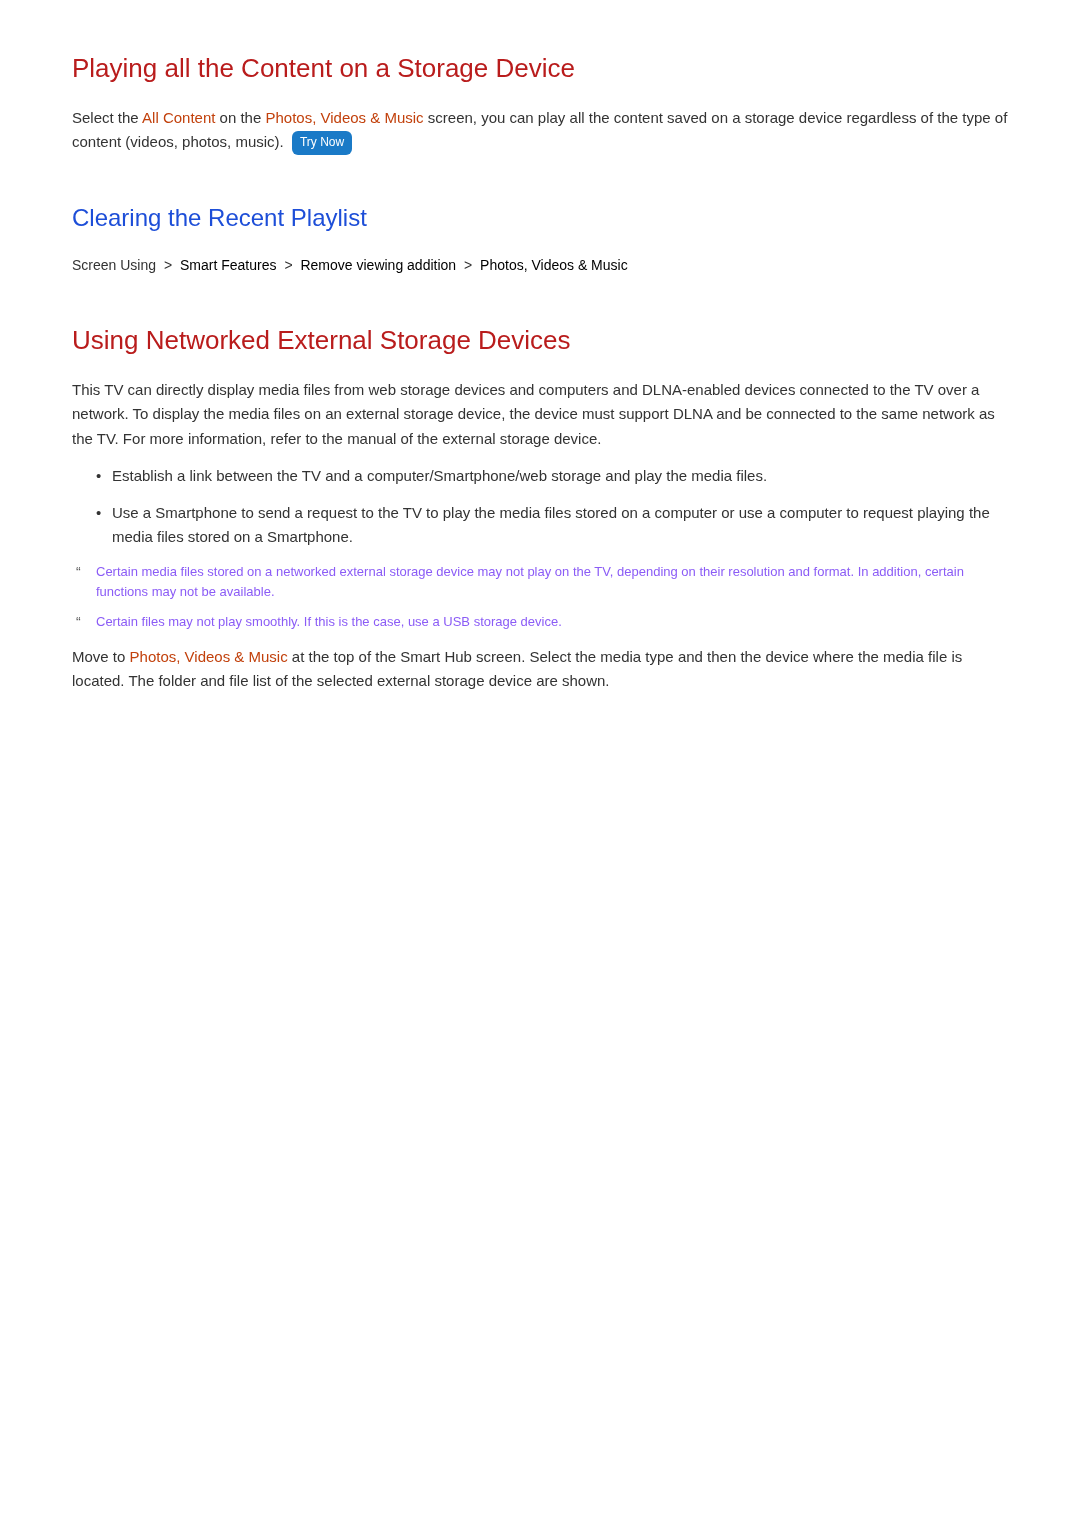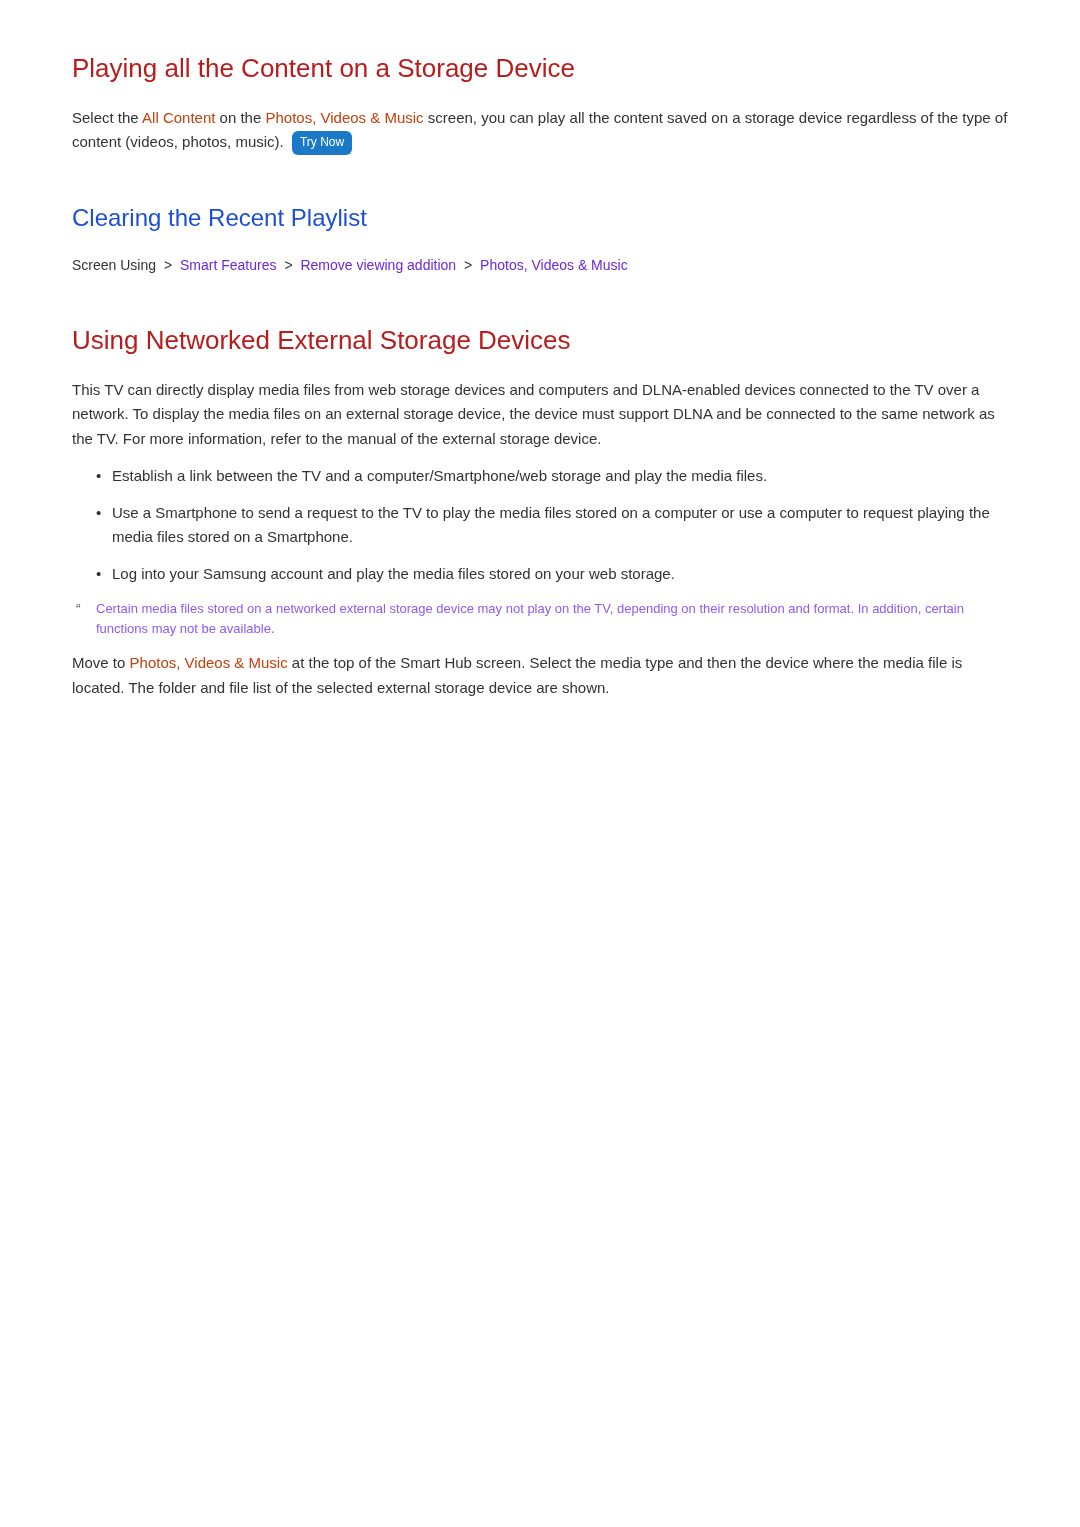--- a/index.html
+++ b/index.html
@@ -60,21 +60,21 @@
       margin-left: 4px;
     }
 
     .breadcrumb {
       color: #333;
       font-size: 14px;
       margin-bottom: 12px;
     }
 
     .breadcrumb .link-text {
-      color: #6d28d9;
+      color: #000000;
     }
 
     .breadcrumb .separator {
       margin: 0 4px;
       color: #333;
     }
 
     .bullet-list {
       list-style: none;
       padding-left: 24px;
@@ -145,22 +145,22 @@
   </div>
 
   <div class="section">
     <h2 class="section-title-large">Using Networked External Storage Devices</h2>
     <p class="body-text">
       This TV can directly display media files from web storage devices and computers and DLNA-enabled devices connected to the TV over a network. To display the media files on an external storage device, the device must support DLNA and be connected to the same network as the TV. For more information, refer to the manual of the external storage device.
     </p>
     <ul class="bullet-list">
       <li>Establish a link between the TV and a computer/Smartphone/web storage and play the media files.</li>
       <li>Use a Smartphone to send a request to the TV to play the media files stored on a computer or use a computer to request playing the media files stored on a Smartphone.</li>
-      <li>Log into your Samsung account and play the media files stored on your web storage.</li>
     </ul>
     <ul class="note-list">
       <li>Certain media files stored on a networked external storage device may not play on the TV, depending on their resolution and format. In addition, certain functions may not be available.</li>
+      <li>Certain files may not play smoothly. If this is the case, use a USB storage device.</li>
     </ul>
     <p class="body-text">
       Move to <span class="link-text">Photos, Videos &amp; Music</span> at the top of the Smart Hub screen. Select the media type and then the device where the media file is located. The folder and file list of the selected external storage device are shown.
     </p>
   </div>
 </div>
 
 </body></html>

